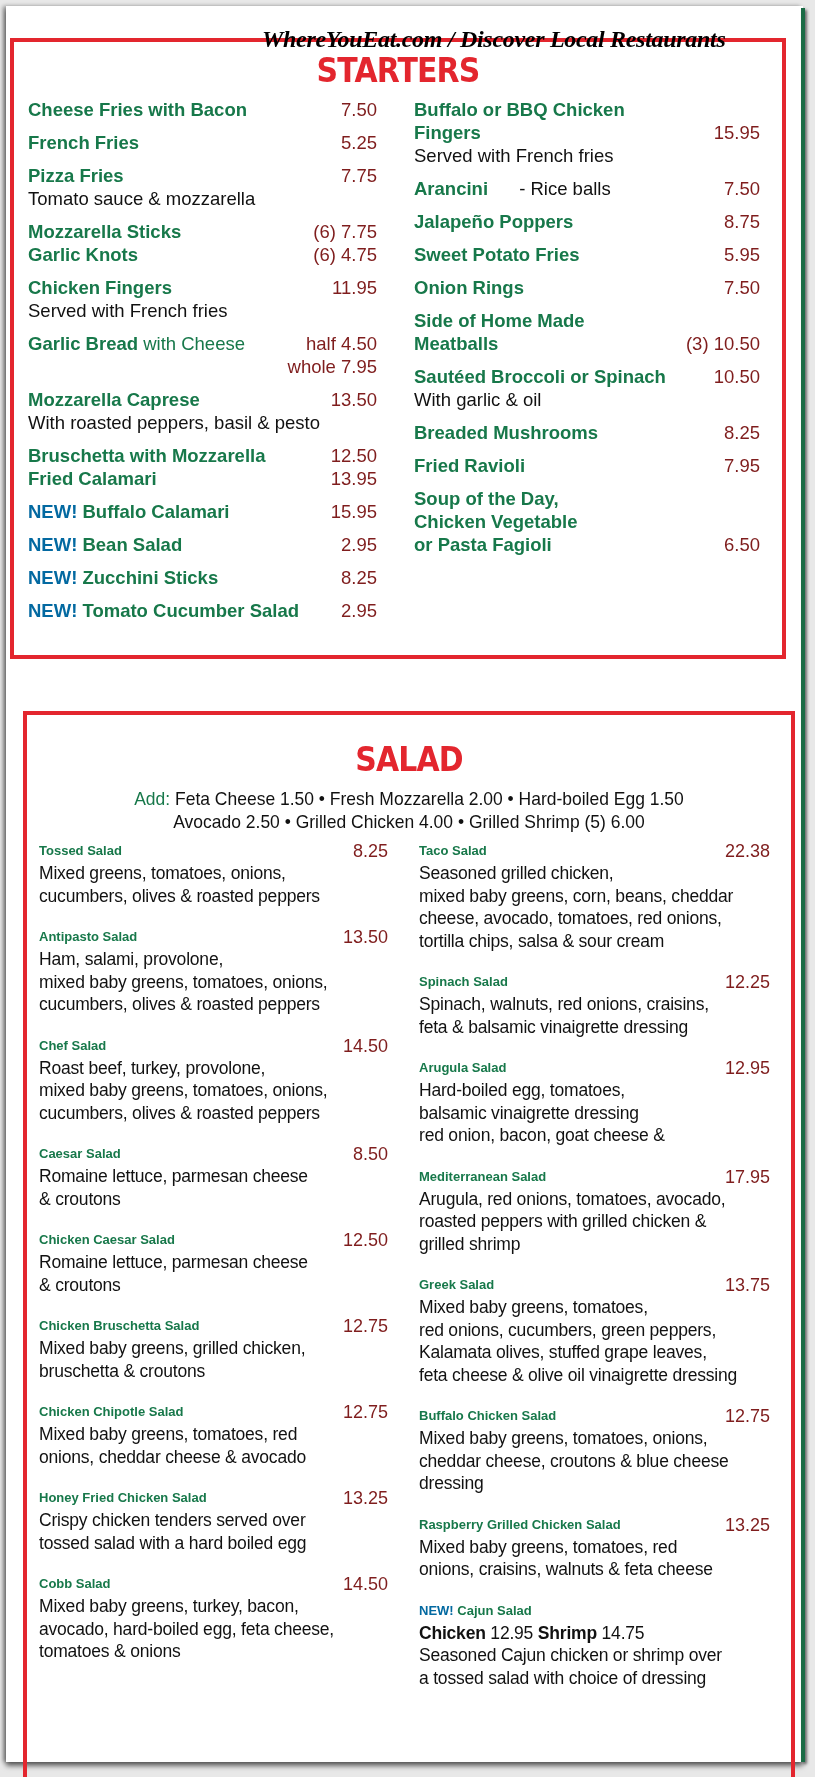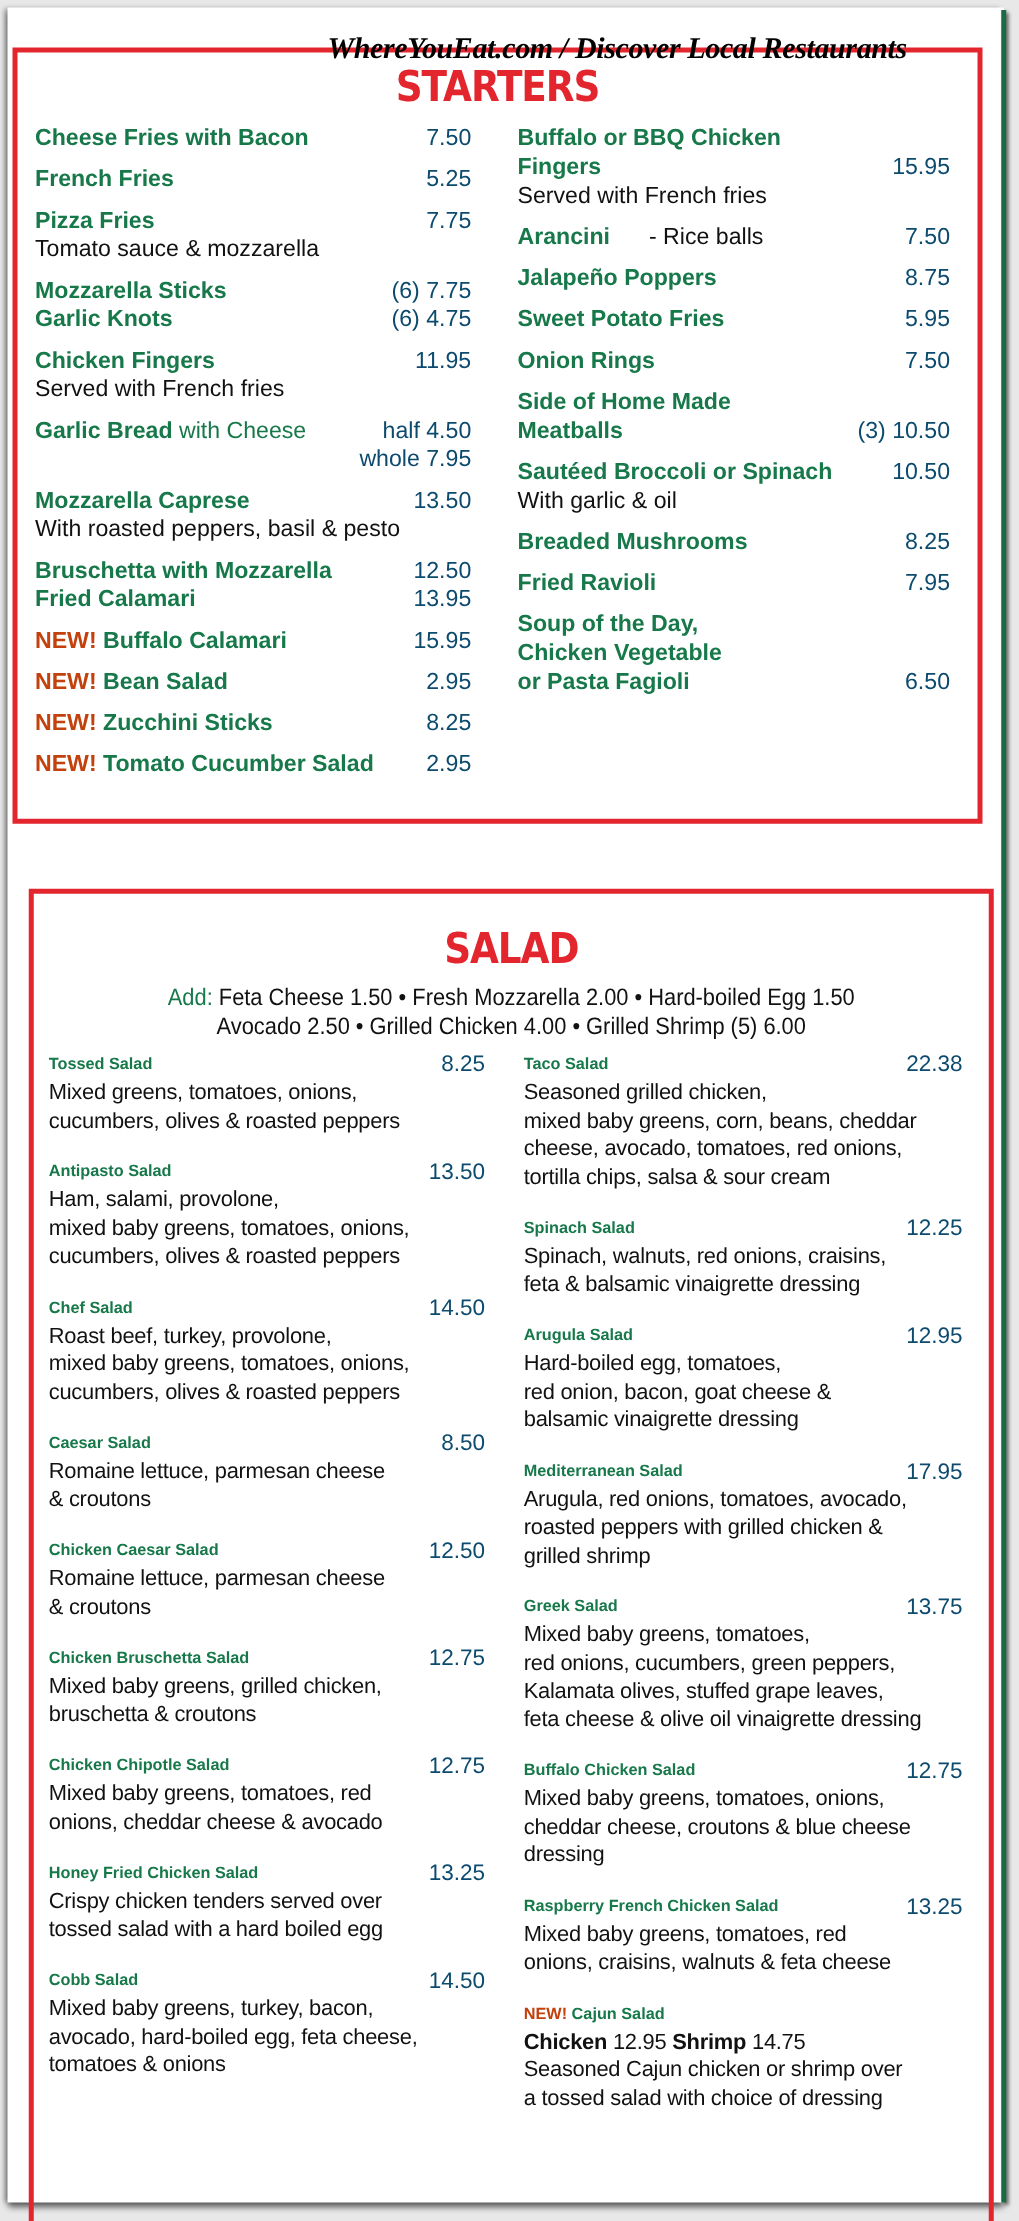--- a/index.html
+++ b/index.html
@@ -34,22 +34,22 @@
   #salad .section-title { top:24px; font-size:34px; }
   .addons {
     position:absolute; left:0; right:0; top:72px; text-align:center; font-size:19px; line-height:23px; color:#111;
     transform:scaleX(0.92);
   }
   .addons .add-label { color:#17784a; }
   .col { position:absolute; }
   .item { position:relative; }
   .name { color:#17784a; font-weight:bold; font-size:18.5px; line-height:23px; }
   .name .light { font-weight:normal; }
-  .new { color:#c2410c; }
-  .price { position:absolute; right:0; color:#0c4a6e; font-size:18.5px; line-height:23px; text-align:left; white-space:nowrap; }
+  .new { color:#0369a1; }
+  .price { position:absolute; right:0; color:#7f1d1d; font-size:18.5px; line-height:23px; text-align:left; white-space:nowrap; }
   .desc { color:#111; font-size:18.5px; line-height:23px; }
   .dash { color:#111; font-weight:normal;padding-left:26px; }
 
   
   #st-left { left:14px; top:56px; width:349px; }
   #st-right { left:400px; top:56px; width:346px; }
   #starters .item { margin-bottom:10px; }
 
   
   #sa-left { left:12px; top:125px; width:349px; }
@@ -259,22 +259,22 @@
       <div class="item">
         <div class="name"><span>Spinach Salad</span></div>
         <span class="price" style="top: 0px;">12.25</span>
         <div class="desc">Spinach, walnuts, red onions, craisins,</div>
         <div class="desc">feta &amp; balsamic vinaigrette dressing</div>
       </div>
       <div class="item">
         <div class="name"><span>Arugula Salad</span></div>
         <span class="price" style="top: 0px;">12.95</span>
         <div class="desc">Hard-boiled egg, tomatoes,</div>
+        <div class="desc">balsamic vinaigrette dressing</div>
         <div class="desc">red onion, bacon, goat cheese &amp;</div>
-        <div class="desc">balsamic vinaigrette dressing</div>
       </div>
       <div class="item">
         <div class="name"><span>Mediterranean Salad</span></div>
         <span class="price" style="top: 0px;">17.95</span>
         <div class="desc">Arugula, red onions, tomatoes, avocado,</div>
         <div class="desc">roasted peppers with grilled chicken &amp;</div>
         <div class="desc">grilled shrimp</div>
       </div>
       <div class="item">
         <div class="name"><span>Greek Salad</span></div>
@@ -285,21 +285,21 @@
         <div class="desc">feta cheese &amp; olive oil vinaigrette dressing</div>
       </div>
       <div class="item">
         <div class="name"><span>Buffalo Chicken Salad</span></div>
         <span class="price" style="top: 0px;">12.75</span>
         <div class="desc">Mixed baby greens, tomatoes, onions,</div>
         <div class="desc">cheddar cheese, croutons &amp; blue cheese</div>
         <div class="desc">dressing</div>
       </div>
       <div class="item">
-        <div class="name"><span>Raspberry French Chicken Salad</span></div>
+        <div class="name"><span>Raspberry Grilled Chicken Salad</span></div>
         <span class="price" style="top: 0px;">13.25</span>
         <div class="desc">Mixed baby greens, tomatoes, red</div>
         <div class="desc">onions, craisins, walnuts &amp; feta cheese</div>
       </div>
       <div class="item">
         <div class="name"><span class="new">NEW!</span> <span>Cajun Salad</span></div>
         <div class="desc"><span class="bold-black">Chicken</span><span> 12.95 </span><span class="bold-black">Shrimp</span><span> 14.75</span></div>
         <div class="desc">Seasoned Cajun chicken or shrimp over</div>
         <div class="desc">a tossed salad with choice of dressing</div>
       </div>

